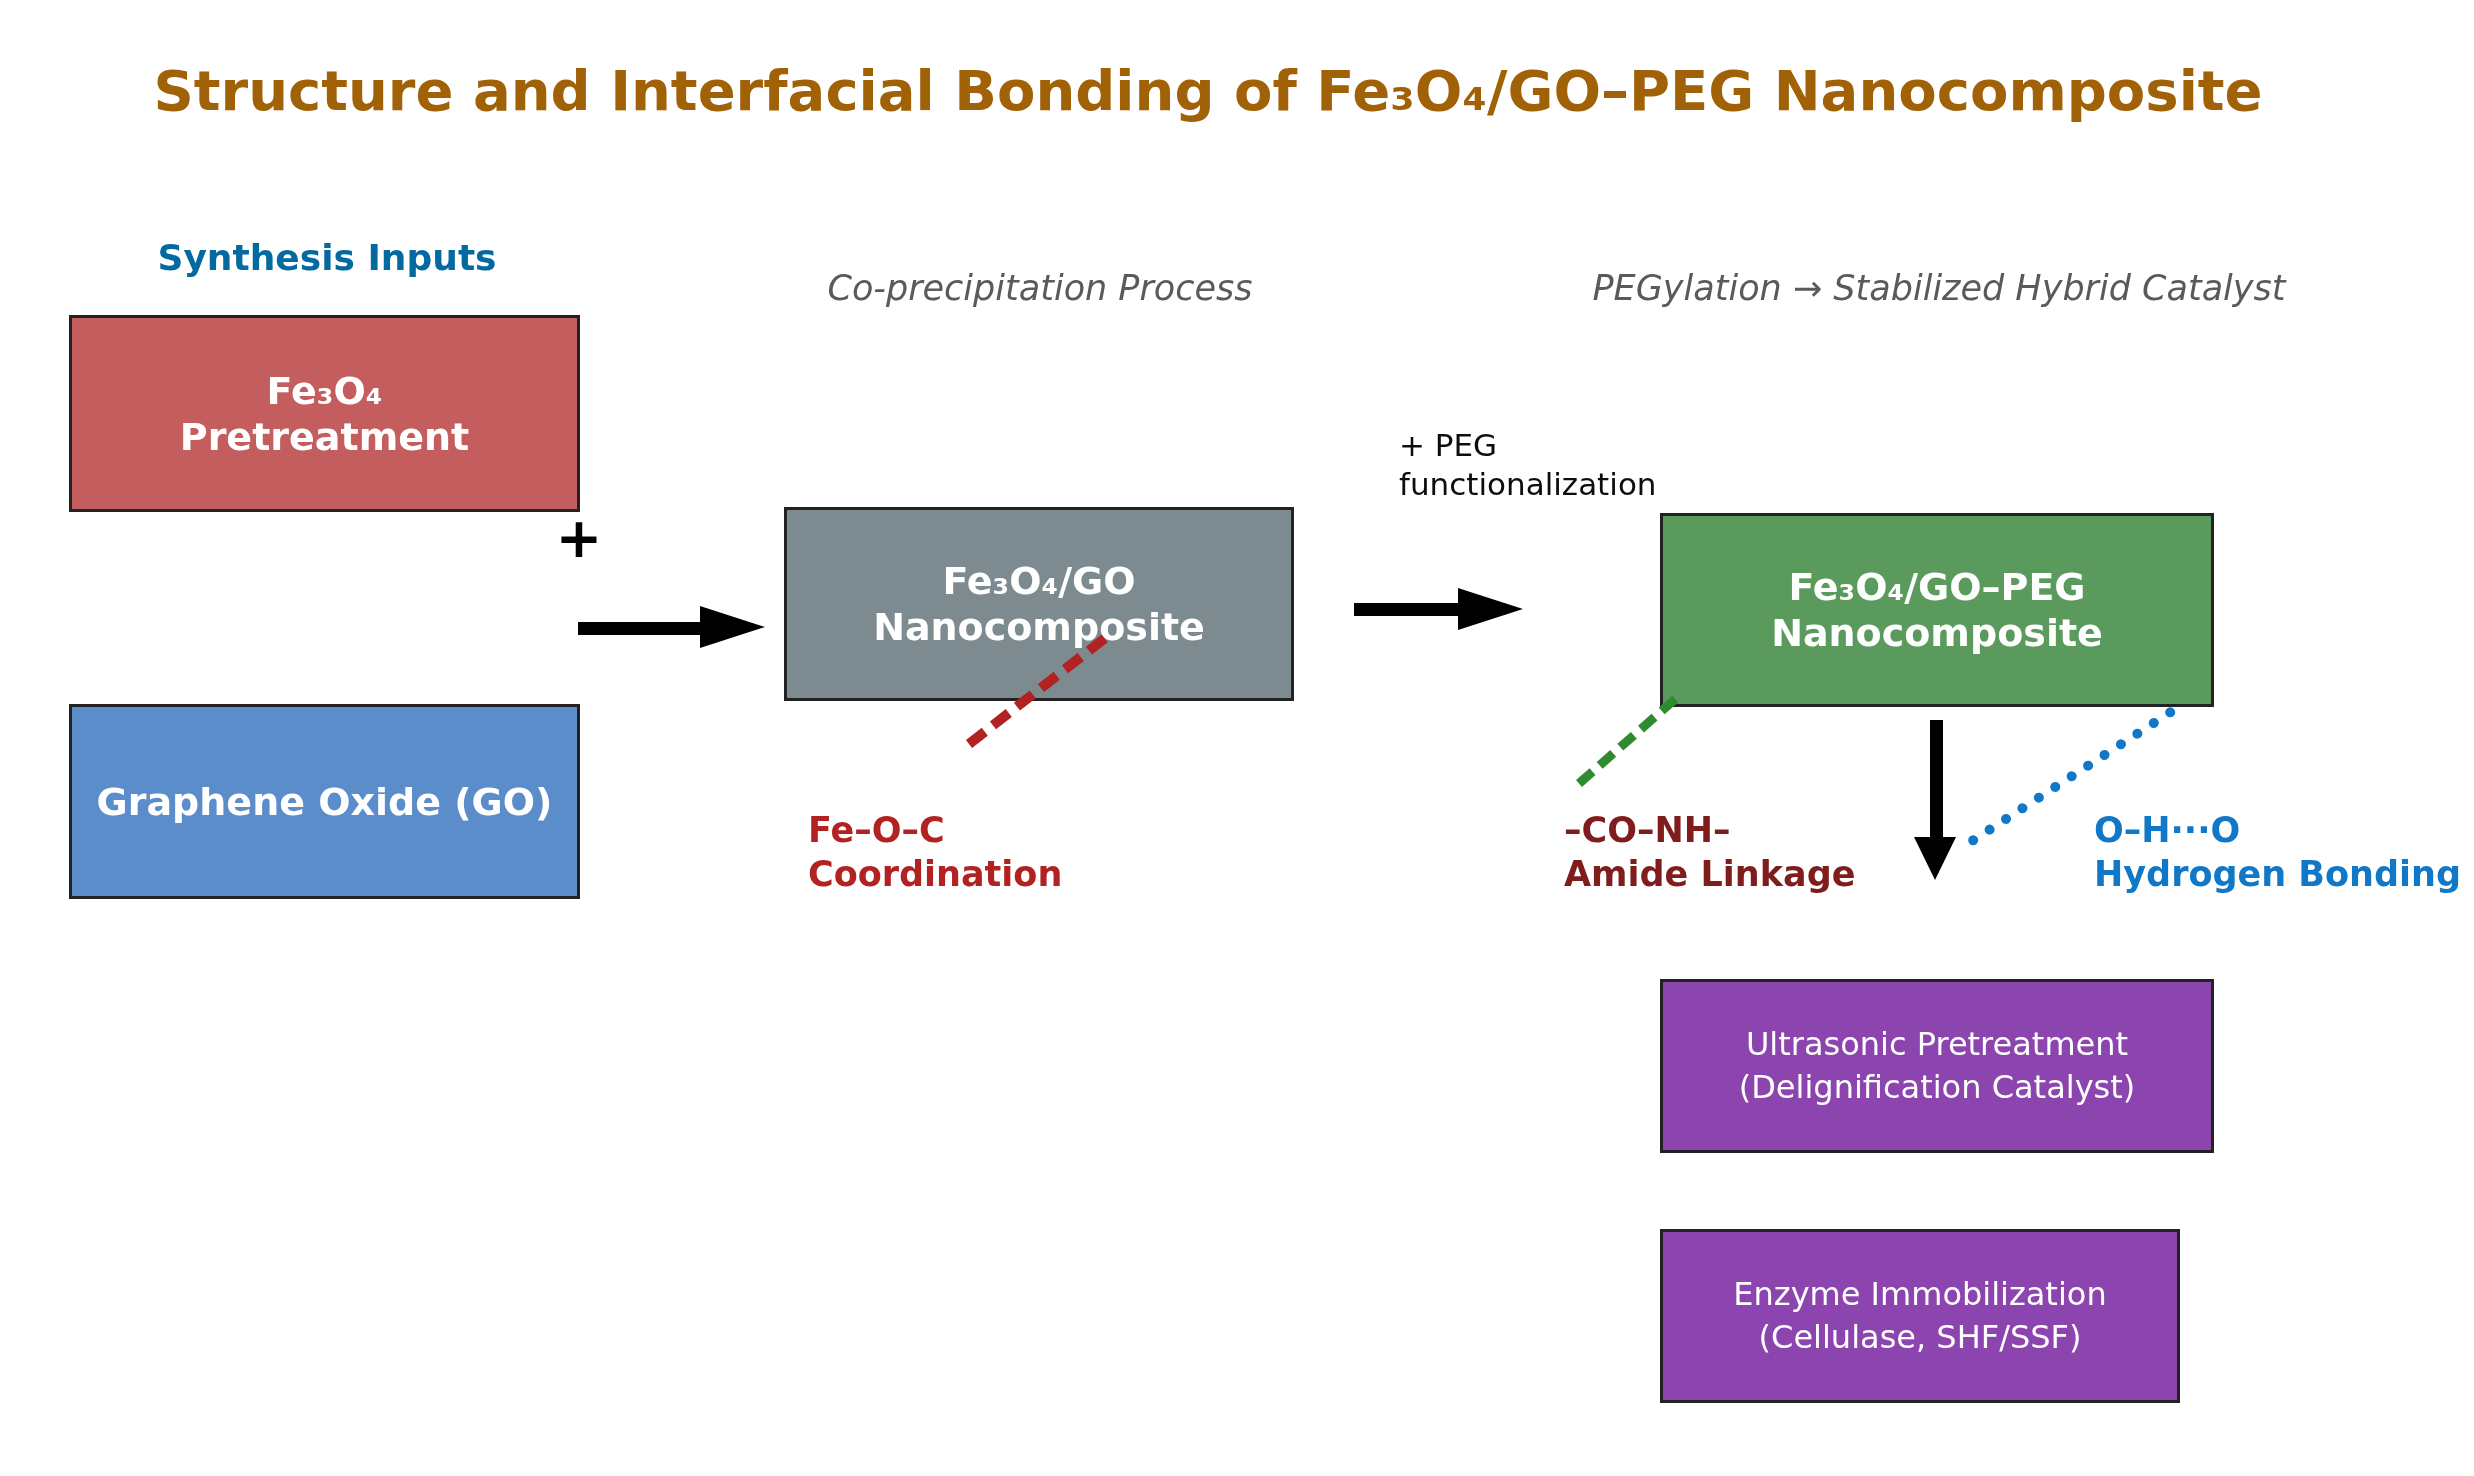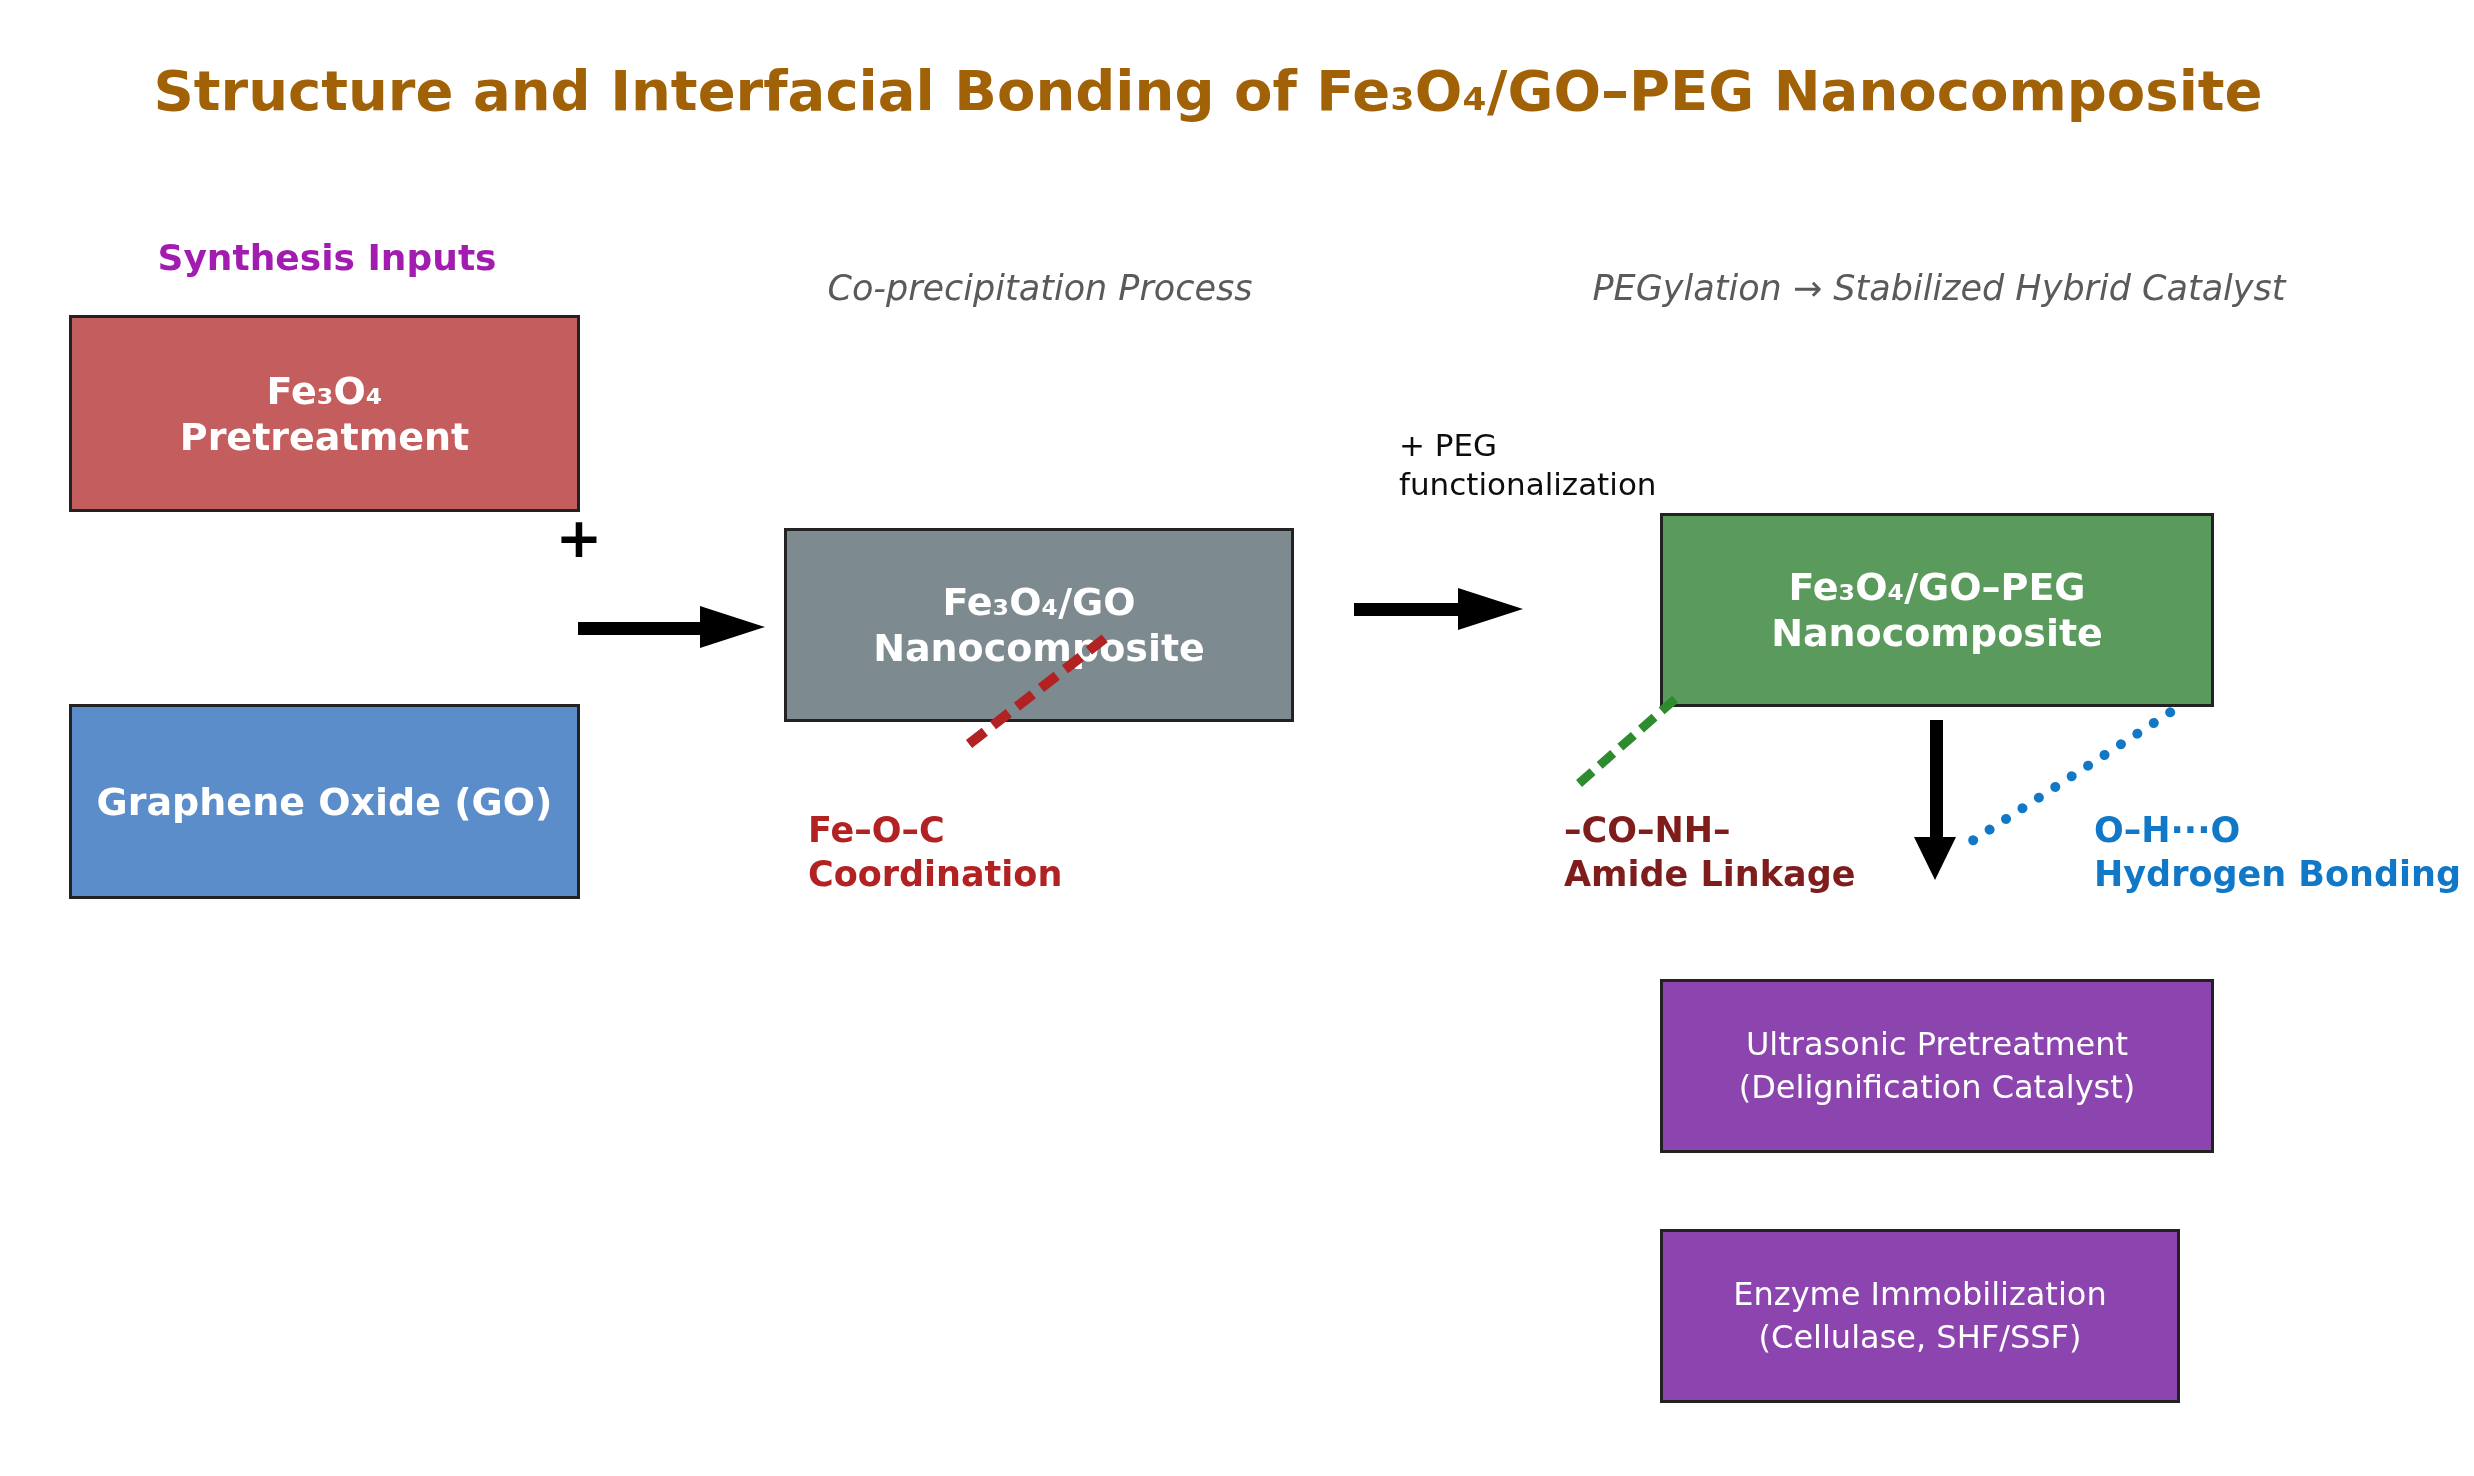--- a/index.html
+++ b/index.html
@@ -17,21 +17,21 @@
 
   .title{
     font-size:56px;
     font-weight:bold;
     color:#a16207;
     white-space:nowrap;
   }
   .section-heading{
     font-size:36px;
     font-weight:bold;
-    color:#a21caf;
+    color:#0369a1;
     white-space:nowrap;
   }
   .subtitle{
     font-size:35px;
     font-style:italic;
     color:#5a5a5a;
     white-space:nowrap;
   }
 
   .node{
@@ -131,21 +131,21 @@
 
   <div class="abs node" style="left: 69px; top: 704px; width: 511px; height: 195px; background-color: rgb(91, 141, 203);">
     <div class="lbl">
       <div>Graphene Oxide (GO)</div>
     </div>
   </div>
 
   <div class="abs arrow-shaft" style="left:578px;top:622px;width:123px;height:13px;"></div>
   <div class="abs arrow-head right" style="left:700px;top:606px;"></div>
 
-  <div class="abs node" style="left: 784px; top: 528px; width: 510px; height: 194px; background-color: rgb(125, 138, 144);">
+  <div class="abs node" style="left: 784px; top: 507px; width: 510px; height: 194px; background-color: rgb(125, 138, 144);">
     <div class="lbl">
       <div>Fe₃O₄/GO</div>
       <div>Nanocomposite</div>
     </div>
   </div>
 
   <div class="abs bond-line red-dashed" style="left: 969px; top: 739px; border-top-color: rgb(178, 34, 34);"></div>
 
   <div class="abs bond-label" style="left: 808px; top: 808px; color: rgb(178, 34, 34);">
     <div>Fe–O–C</div>

